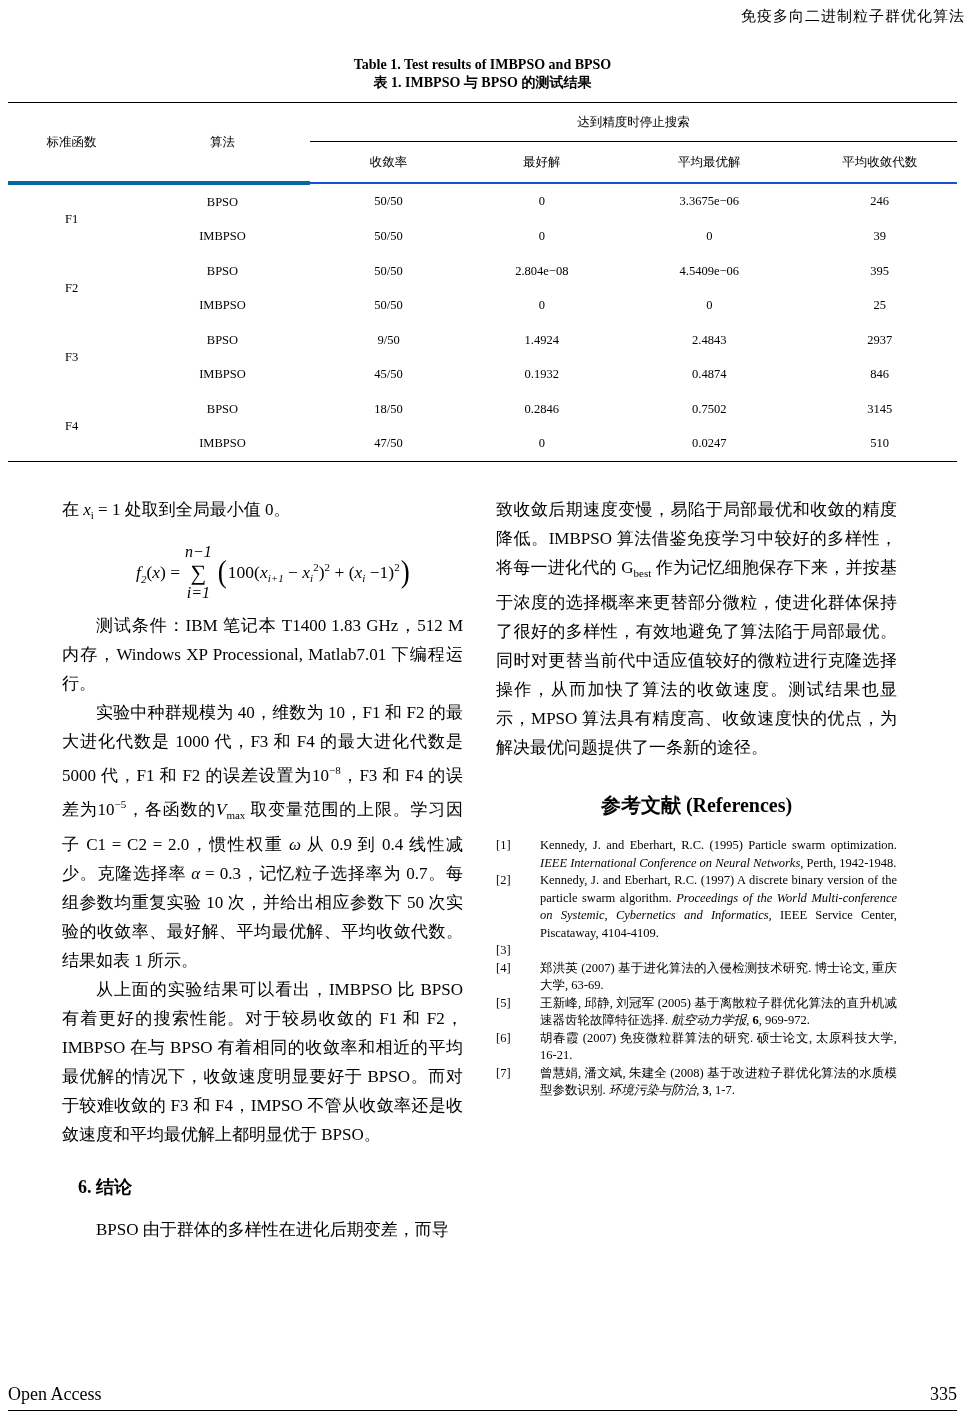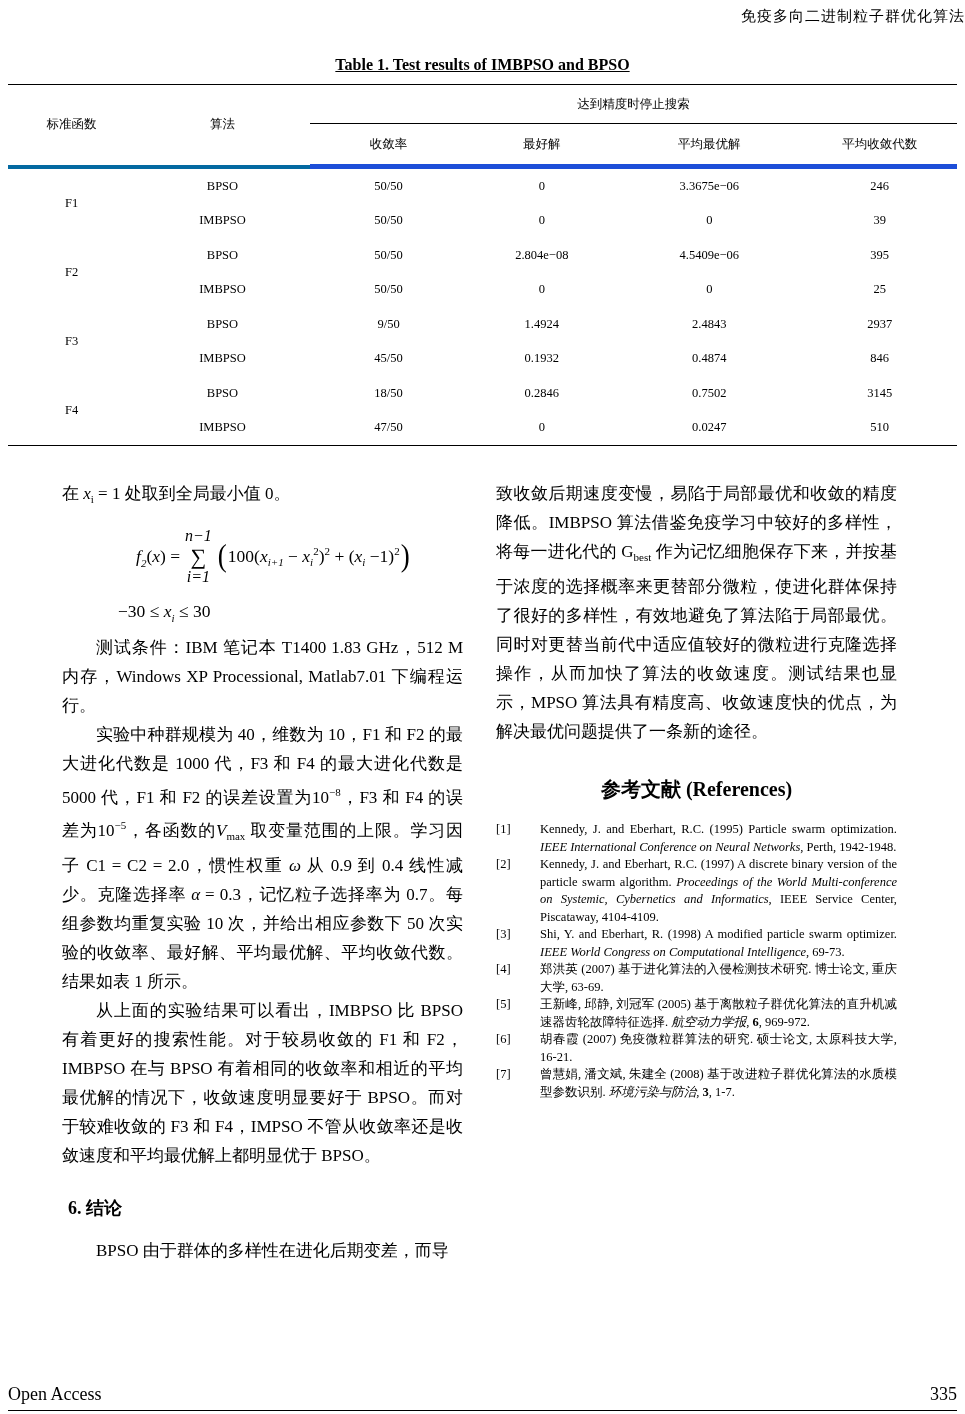--- a/index.html
+++ b/index.html
@@ -5,72 +5,73 @@
   html,body{margin:0;padding:0;}
   body{
     width:965px;height:1414px;background:#ffffff;color:#000;
     font-family:"Liberation Serif","DejaVu Serif",serif;
     position:relative;overflow:hidden;
   }
   
   .header-title{text-align:right;font-size:15px;padding-top:7px;letter-spacing:1px;}
   
   .caption-block{margin-top:30px;text-align:center;font-weight:bold;}
-  .caption-en,.caption-zh{font-size:16px;line-height:18px;text-decoration:underline;}
+  .caption-en,.caption-zh{font-size:14px;line-height:18px;}
   
   table.results-table{
     width:949px;margin:10px auto 0;border-collapse:collapse;
     border-top:1.5px solid #000;border-bottom:1.5px solid #000;
     font-size:12.5px;table-layout:fixed;
   }
   .results-table th{font-weight:normal;text-align:center;padding:0;vertical-align:middle;}
   .results-table td{text-align:center;padding:0;vertical-align:middle;height:34.5px;}
   .th-group{height:38px;border-bottom:1px solid #000;}
-  .th-sub{height:40px;border-bottom:5px solid #1d4ed8;}
+  .th-sub{height:40px;border-bottom:2px solid #1d4ed8;}
   .th-fn,.th-alg{border-bottom:4px solid #0369a1;}
   
   .columns{display:flex;gap:33px;margin:33px 62px 0;}
   .col{width:401px;}
   .body-p{font-size:17px;line-height:29px;text-indent:2em;margin:0;text-align:justify;}
   .body-p.no-indent{text-indent:0;}
   .body-p sub,.body-p sup{font-size:11px;}
   .body-p i{font-family:"Liberation Serif",serif;}
   
   .formula-block{margin:13px 0 9px;}
   .formula-line1{display:flex;align-items:center;margin-left:74px;font-size:17.5px;}
   .formula-line2{margin:15px 0 0 56px;font-size:17.5px;}
   .formula-block i{font-style:italic;}
   .fsub{font-size:11px;font-style:italic;}
   .fsup{font-size:11px;font-style:normal;}
   .sum{display:inline-flex;flex-direction:column;align-items:center;margin:0 5px;line-height:1;}
   .sum-top,.sum-bot{font-size:16px;font-style:italic;line-height:1.15;}
   .sum-sigma{font-size:22px;line-height:1;}
   .bigp{font-size:27px;line-height:1;transform:scaleY(1.15);font-weight:300;margin:0 1px;}
   
-  .section-heading{font-size:18px;font-weight:bold;margin:26px 6px 16px;text-align:left;}
+  .section-heading{font-size:18px;font-weight:bold;margin:26px 16px 16px;text-align:left;}
   .references-heading{font-size:20px;font-weight:bold;margin:30px 0 18px;text-align:center;}
   
   .references{font-size:12.5px;line-height:17.5px;}
   .ref-item{display:flex;}
   .ref-num{width:44px;flex:0 0 44px;}
   .ref-body{flex:1;text-align:justify;}
   
   .footer{
     position:absolute;left:8px;width:949px;bottom:3px;
     border-bottom:1.5px solid #000;display:flex;justify-content:space-between;
     font-size:18px;padding-bottom:5px;
   }
 </style>
 </head>
 <body>
 
 <div class="header-title">免疫多向二进制粒子群优化算法</div>
 
 <div class="caption-block">
   <div class="caption-en">Table 1. Test results of IMBPSO and BPSO</div>
+  <div class="caption-zh">表 1. IMBPSO 与 BPSO 的测试结果</div>
 </div>
 
 <table class="results-table">
   <colgroup>
     <col style="width:13.4%">
       <col style="width:18.4%">
       <col style="width:16.6%">
       <col style="width:15.7%">
       <col style="width:19.6%">
       <col style="width:16.3%">
@@ -162,21 +163,20 @@
         <span><i>f</i><sub class="fsub">2</sub><span>(</span><i>x</i><span>) =</span></span>
         <span class="sum">
           <span class="sum-top">n−1</span>
           <span class="sum-sigma">∑</span>
           <span class="sum-bot">i=1</span>
         </span>
         <span class="bigp">(</span>
         <span><span>100</span><span>(</span><i>x</i><sub class="fsub">i+1</sub><span> − </span><i>x</i><sub class="fsub">i</sub><sup class="fsup">2</sup><span>)</span><sup class="fsup">2</sup><span> + </span><span>(</span><i>x</i><sub class="fsub">i</sub><span> −1</span><span>)</span><sup class="fsup">2</sup></span>
         <span class="bigp">)</span>
       </div>
-      <div class="formula-line2"><span>−30 ≤ </span><i>x</i><sub class="fsub">i</sub><span> ≤ 30</span></div>
     </div>
 
     <p class="body-p">测试条件：IBM 笔记本 T1400 1.83 GHz，512 M 内存，Windows XP Processional, Matlab7.01 下编程运行。</p>
 
     <p class="body-p"><span>实验中种群规模为 40，维数为 10，F1 和 F2 的最大进化代数是 1000 代，F3 和 F4 的最大进化代数是 5000 代，F1 和 F2 的误差设置为10</span><sup>−8</sup><span>，F3 和 F4 的误差为10</span><sup>−5</sup><span>，各函数的</span><i>V</i><sub>max</sub><span> 取变量范围的上限。学习因子 C1 = C2 = 2.0，惯性权重 </span><i>ω</i><span> 从 0.9 到 0.4 线性减少。克隆选择率 </span><i>α</i><span> = 0.3，记忆粒子选择率为 0.7。每组参数均重复实验 10 次，并给出相应参数下 50 次实验的收敛率、最好解、平均最优解、平均收敛代数。结果如表 1 所示。</span></p>
 
     <p class="body-p">从上面的实验结果可以看出，IMBPSO 比 BPSO 有着更好的搜索性能。对于较易收敛的 F1 和 F2，IMBPSO 在与 BPSO 有着相同的收敛率和相近的平均最优解的情况下，收敛速度明显要好于 BPSO。而对于较难收敛的 F3 和 F4，IMPSO 不管从收敛率还是收敛速度和平均最优解上都明显优于 BPSO。</p>
 
     <h2 class="section-heading">6.  结论</h2>
 
@@ -192,21 +192,20 @@
         <div class="ref-item">
           <span class="ref-num">[1]</span>
           <span class="ref-body">Kennedy, J. and Eberhart, R.C. (1995) Particle swarm optimization. <i>IEEE International Conference on Neural Networks</i>, Perth, 1942-1948.</span>
         </div>
         <div class="ref-item">
           <span class="ref-num">[2]</span>
           <span class="ref-body">Kennedy, J. and Eberhart, R.C. (1997) A discrete binary version of the particle swarm algorithm. <i>Proceedings of the World Multi-conference on Systemic, Cybernetics and Informatics</i>, IEEE Service Center, Piscataway, 4104-4109.</span>
         </div>
         <div class="ref-item">
           <span class="ref-num">[3]</span>
-          <span class="ref-body">Shi, Y. and Eberhart, R. (1998) A modified particle swarm optimizer. <i>IEEE World Congress on Computational Intelligence</i>, 69-73.</span>
         </div>
         <div class="ref-item">
           <span class="ref-num">[4]</span>
           <span class="ref-body">郑洪英 (2007) 基于进化算法的入侵检测技术研究. 博士论文, 重庆大学, 63-69.</span>
         </div>
         <div class="ref-item">
           <span class="ref-num">[5]</span>
           <span class="ref-body">王新峰, 邱静, 刘冠军 (2005) 基于离散粒子群优化算法的直升机减速器齿轮故障特征选择. <i>航空动力学报</i>, <b>6</b>, 969-972.</span>
         </div>
         <div class="ref-item">

